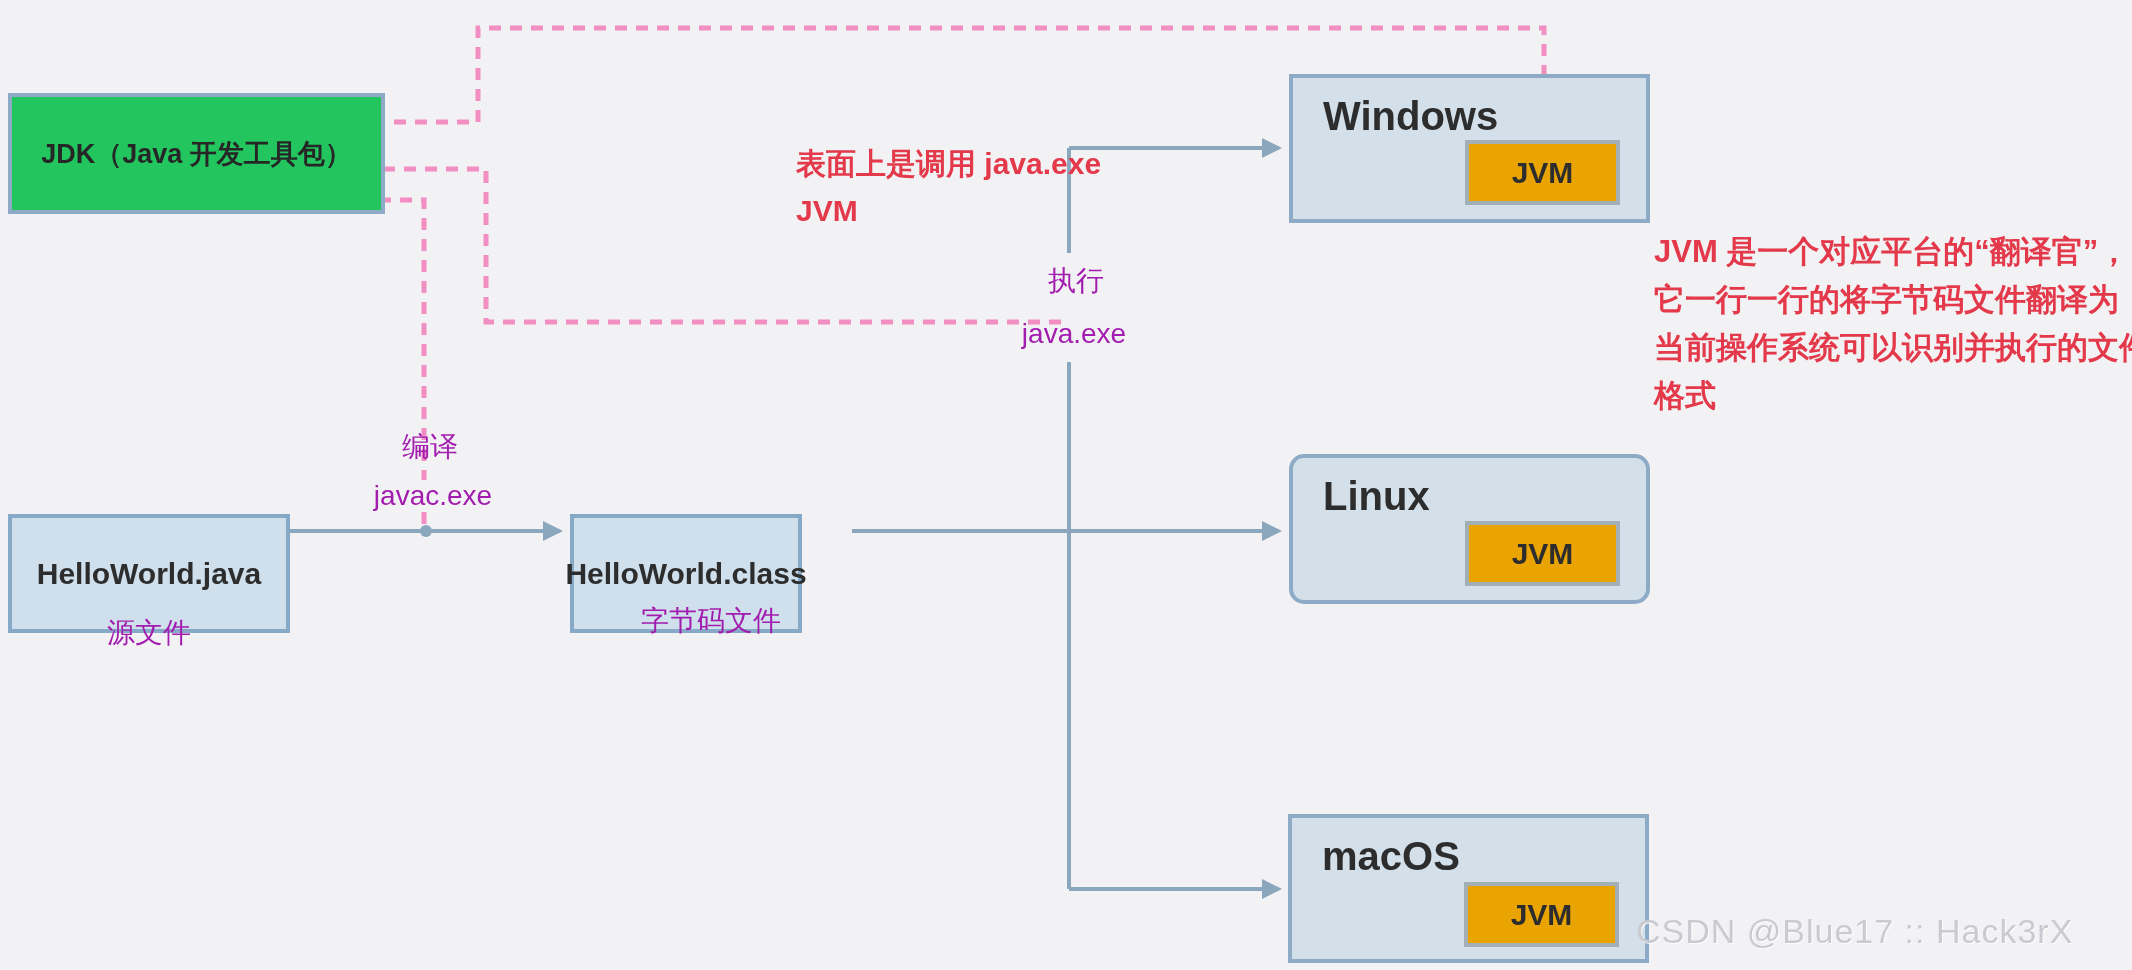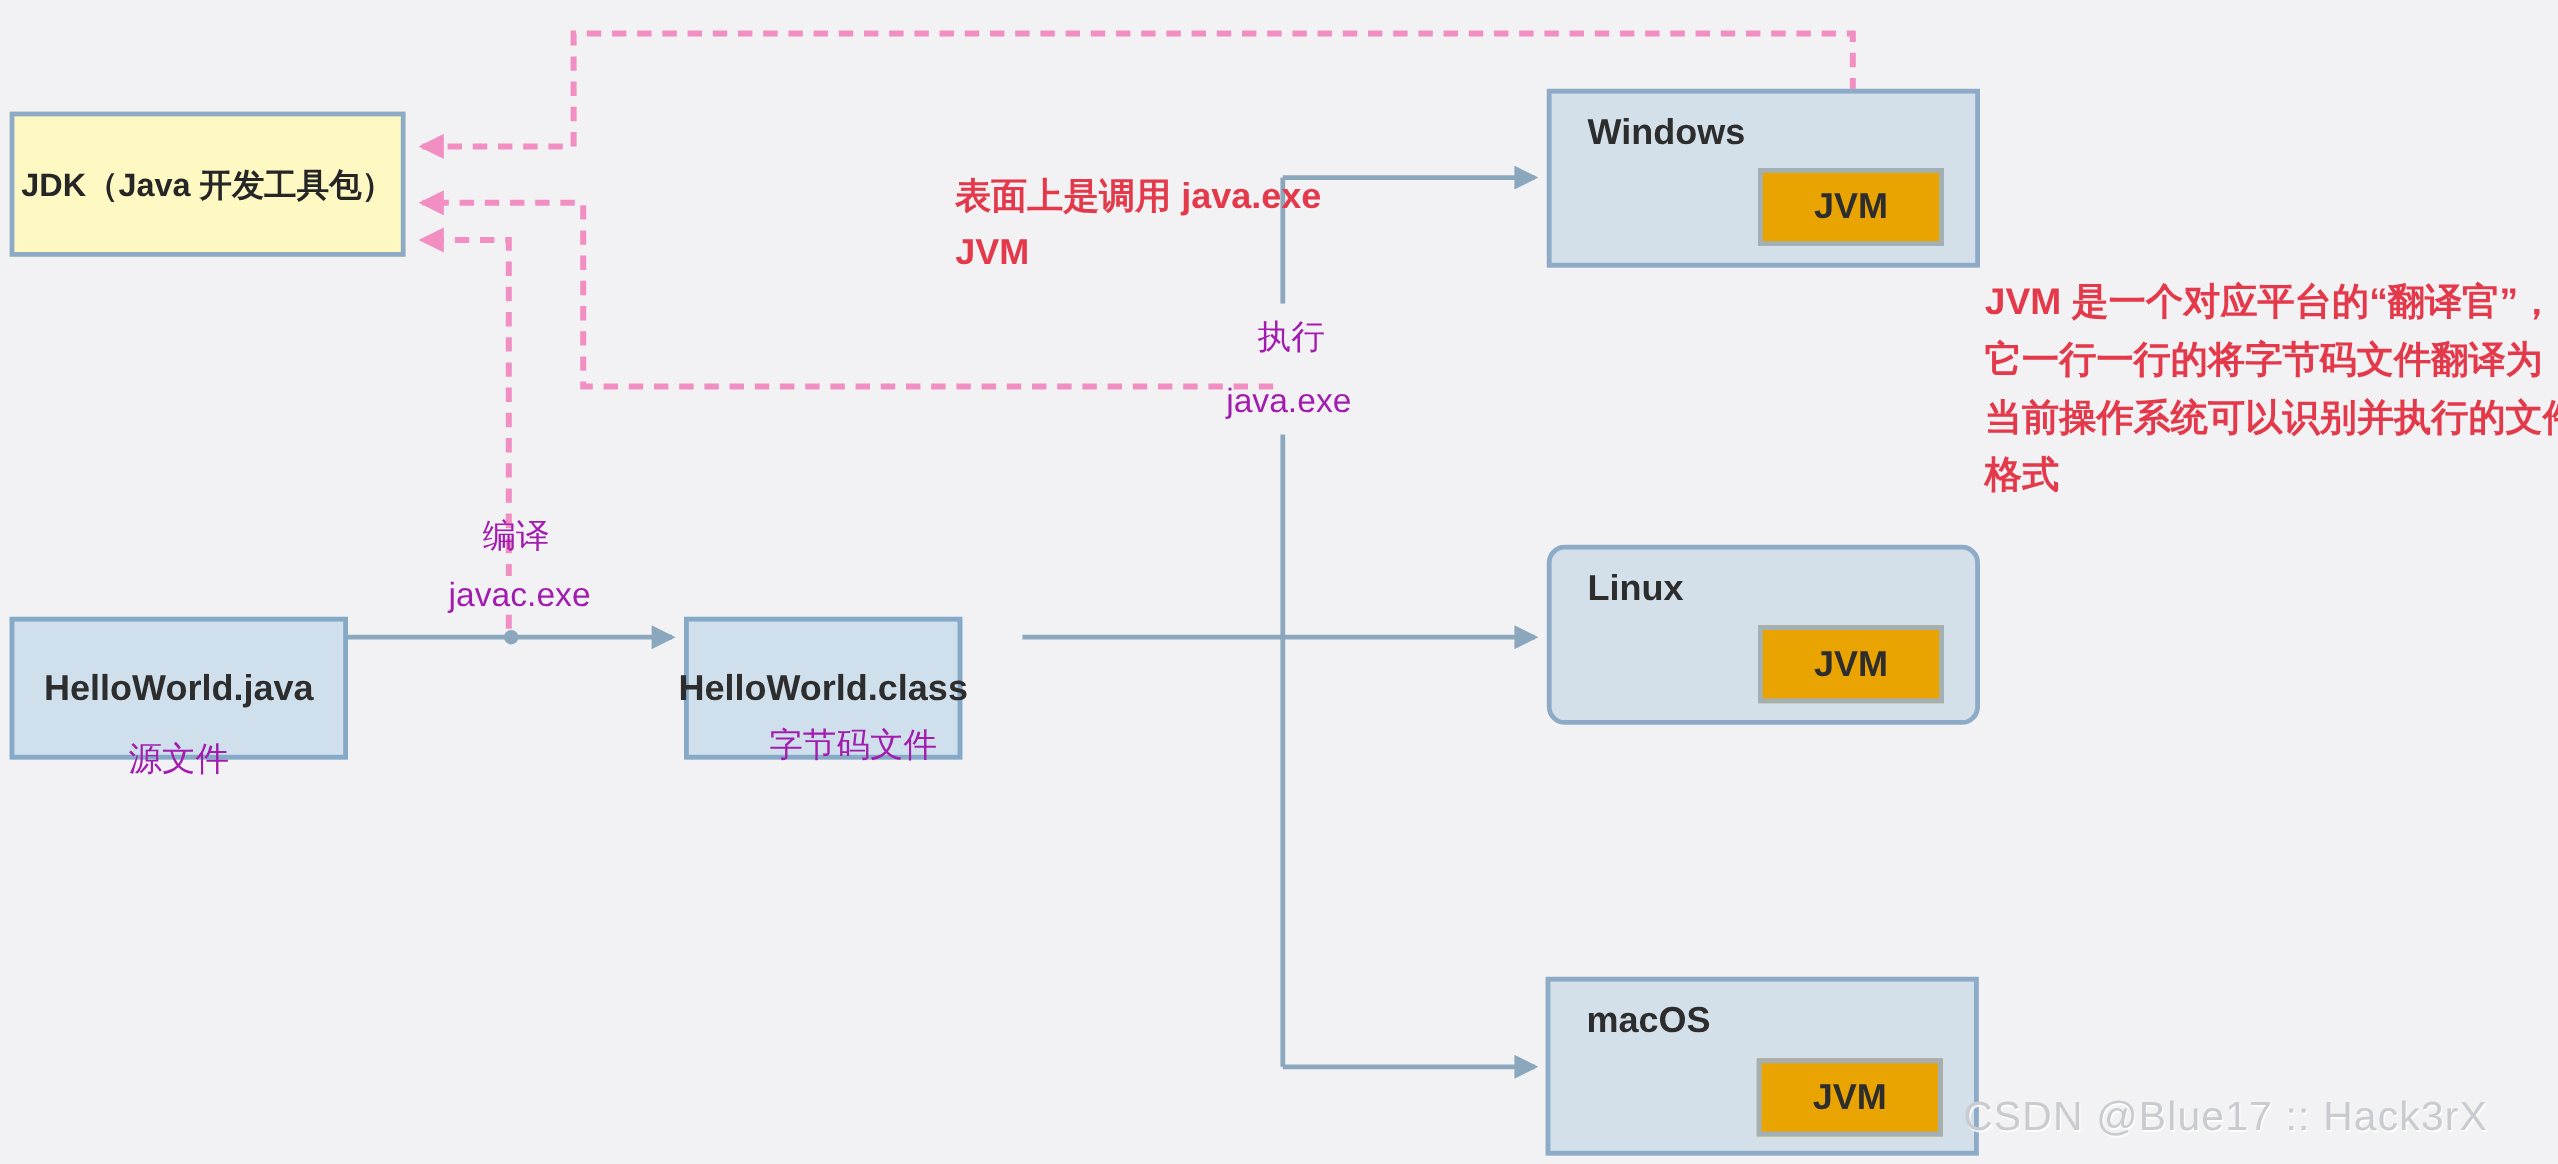--- a/index.html
+++ b/index.html
@@ -4,40 +4,40 @@
 <style>
   html,body{margin:0;padding:0;background:#f2f2f4;}
   #canvas{
     position:relative;width:2132px;height:970px;background:#f2f2f4;
     font-family:"Liberation Sans",sans-serif;overflow:hidden;
   }
   #wires{position:absolute;left:0;top:0;width:2132px;height:970px;}
 
   .box{position:absolute;box-sizing:border-box;}
   .jdk-box{
-    left:8px;top:93px;width:330px;height:121px;
-    background:#fef9c3;border:4px solid #8dabc6;
+    left:8px;top:93px;width:377px;height:121px;
+    background:#22c55e;border:4px solid #8dabc6;
     display:flex;align-items:center;justify-content:center;
     font-size:27px;font-weight:bold;color:#262626;white-space:nowrap;
   }
   .file-box{
     background:#cfdfeb;border:4px solid #85a9c7;
     display:flex;align-items:center;justify-content:center;
     font-size:30px;font-weight:bold;color:#2d2d2d;margin-top:43px;
   }
   .java-box{left:8px;top:471px;width:282px;height:119px;}
   .class-box{left:570px;top:471px;width:232px;height:119px;}
 
   .platform-box{
     background:#d3e0ea;border:4px solid #8dabc6;
     width:361px;height:150px;left:1289px;
   }
   .platform-title{
     position:absolute;left:30px;top:16px;
-    font-size:30px;font-weight:bold;color:#2d2d2d;
+    font-size:40px;font-weight:bold;color:#2d2d2d;
   }
   .jvm-box{
     position:absolute;right:26px;top:64px;width:155px;height:65px;
     background:#eaa402;border:4px solid #a2b0b6;box-sizing:border-box;
     display:flex;align-items:center;justify-content:center;
     font-size:30px;font-weight:bold;color:#2d2d2d;
   }
 
   .lbl{
     position:absolute;color:#a21caf;font-size:28px;white-space:nowrap;

